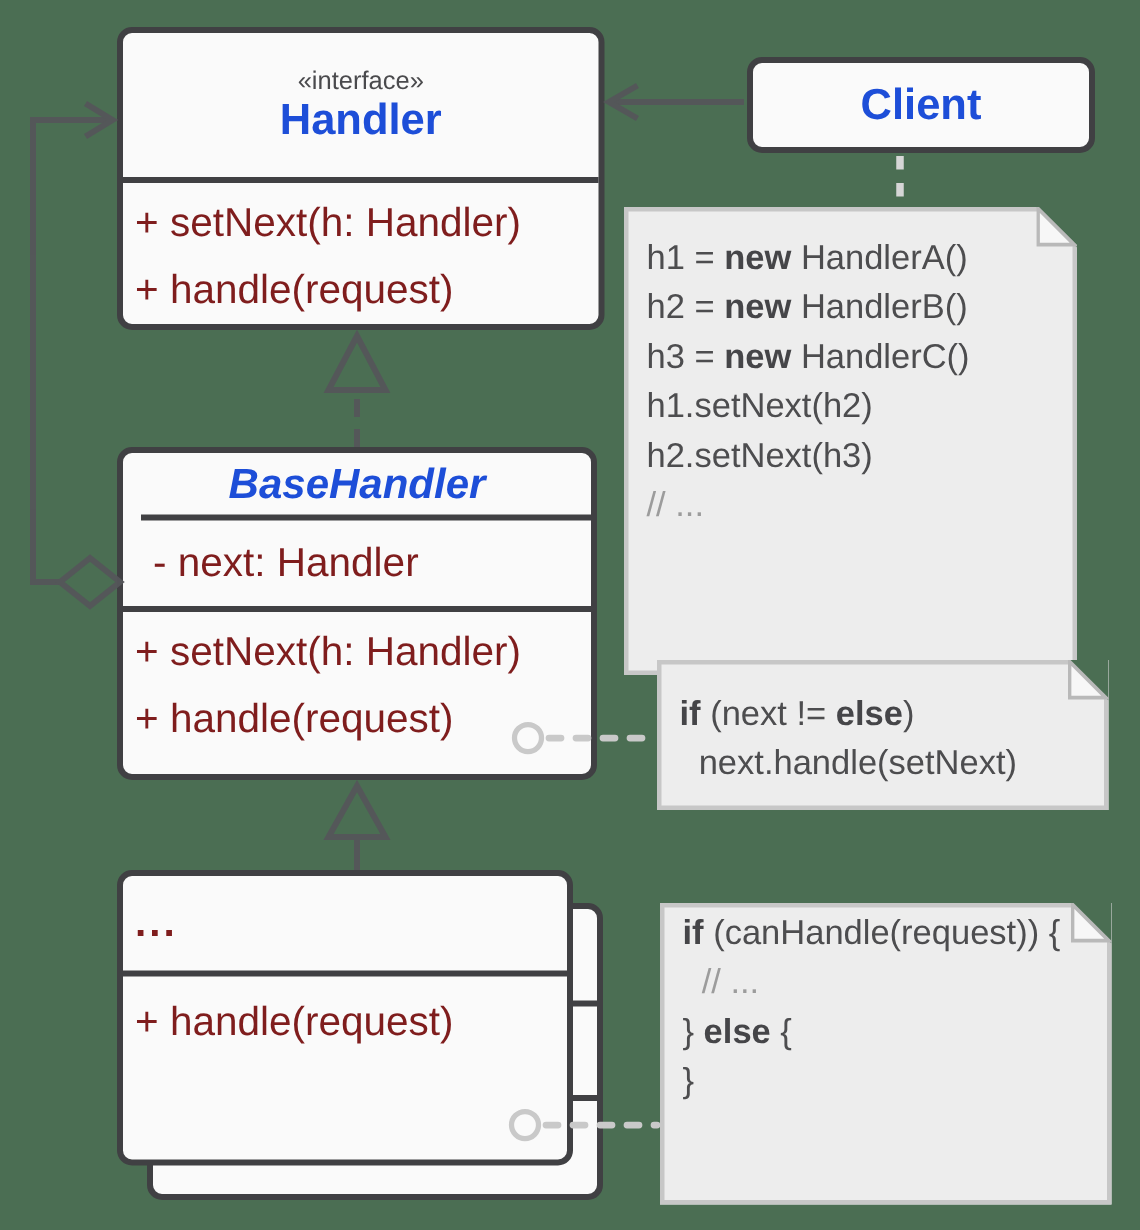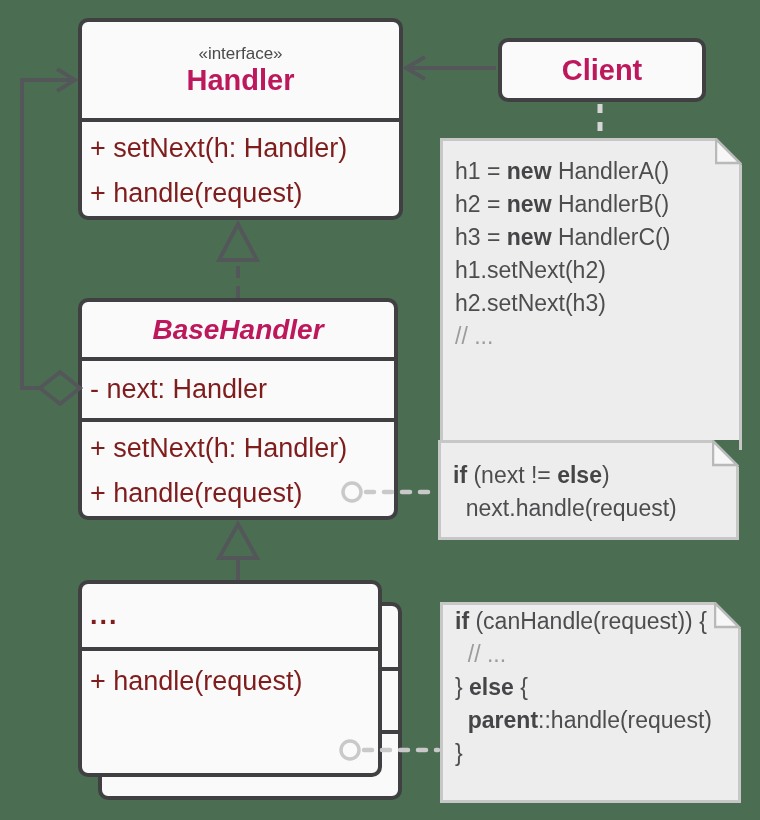--- a/index.html
+++ b/index.html
@@ -14,21 +14,21 @@
   
   .uml-box{
     position:absolute;box-sizing:border-box;
     background:#FAFAFA;border:4px solid #404043;border-radius:10px;
     display:flex;flex-direction:column;
   }
   .compartment{box-sizing:border-box;}
   .compartment + .compartment{border-top:4px solid #404043;}
   .box-header{display:flex;flex-direction:column;align-items:center;justify-content:center;}
   .stereotype{font-size:17px;color:#4A4A4D;}
-  .class-name{font-size:29px;font-weight:bold;color:#be185d;}
+  .class-name{font-size:29px;font-weight:bold;color:#1d4ed8;}
   .class-name.italic{font-style:italic;}
   .members{padding:4px 6px 0 8px;}
   .member{font-size:27px;line-height:45px;white-space:pre;color:#7f1d1d;}
   .attr-compartment{display:flex;align-items:center;padding-left:8px;}
 
   
   .note{
     position:absolute;box-sizing:border-box;
     background:#EDEDED;border:3px solid #C7C7C7;
     padding:12px 6px 0 12px;
@@ -51,31 +51,31 @@
     <div class="compartment box-header" style="height:96px;">
       <div class="stereotype">«interface»</div>
       <div class="class-name">Handler</div>
     </div>
     <div class="compartment members" style="flex:1;">
       <div class="member">+ setNext(h: Handler)</div>
       <div class="member">+ handle(request)</div>
     </div>
   </div>
 
-  <div class="uml-box ztop" style="left:498px;top:38px;width:208px;height:64px;">
+  <div class="uml-box ztop" style="left:498px;top:38px;width:232px;height:64px;">
     <div class="compartment box-header" style="flex:1;">
       <div class="class-name">Client</div>
     </div>
   </div>
 
   <div class="uml-box ztop" style="left:78px;top:298px;width:320px;height:222px;">
-    <div class="compartment box-header" style="height:55px;">
+    <div class="compartment box-header" style="height:41px;">
       <div class="class-name italic" style="font-size:28px;">BaseHandler</div>
     </div>
-    <div class="compartment attr-compartment" style="height:61px;">
+    <div class="compartment attr-compartment" style="height:61px;margin-left:12px;">
       <div class="member">- next: Handler</div>
     </div>
     <div class="compartment members" style="flex:1;">
       <div class="member">+ setNext(h: Handler)</div>
       <div class="member">+ handle(request)</div>
     </div>
   </div>
 
   <div class="uml-box zback" style="left:98px;top:602px;width:304px;height:198px;">
     <div class="compartment" style="height:61px;"></div>
@@ -85,21 +85,21 @@
 
   <div class="uml-box zmid" style="left:78px;top:580px;width:304px;height:197px;">
     <div class="compartment attr-compartment" style="height:63px;">
       <div class="member" style="font-weight:bold;letter-spacing:2px;">...</div>
     </div>
     <div class="compartment members" style="flex:1;padding-top:8px;">
       <div class="member">+ handle(request)</div>
     </div>
   </div>
 
-  <div class="note zmid" style="left:440px;top:138px;width:302px;height:312px;padding-top:14px;">
+  <div class="note zmid" style="left:416px;top:138px;width:302px;height:312px;padding-top:14px;">
     <svg class="note-fold" width="27" height="27" viewBox="0 0 27 27">
       <polygon points="0,0 27,0 27,27" fill="#4B6E53"></polygon>
       <polygon points="1,1 25,25 1,25" fill="#F7F7F7" stroke="#B9B9B9" stroke-width="2.5"></polygon>
     </svg>
     <div>
         <div class="note-line"><span>h1 = </span><span class="b">new</span><span> HandlerA()</span></div>
         <div class="note-line"><span>h2 = </span><span class="b">new</span><span> HandlerB()</span></div>
         <div class="note-line"><span>h3 = </span><span class="b">new</span><span> HandlerC()</span></div>
         <div class="note-line"><span>h1.setNext(h2)</span></div>
         <div class="note-line"><span>h2.setNext(h3)</span></div>
@@ -107,34 +107,33 @@
       </div>
   </div>
 
   <div class="note zmid" style="left:438px;top:440px;width:301px;height:100px;padding-top:16px;">
     <svg class="note-fold" width="27" height="27" viewBox="0 0 27 27">
       <polygon points="0,0 27,0 27,27" fill="#4B6E53"></polygon>
       <polygon points="1,1 25,25 1,25" fill="#F7F7F7" stroke="#B9B9B9" stroke-width="2.5"></polygon>
     </svg>
     <div>
         <div class="note-line"><span class="b">if</span><span> (next != </span><span class="b">else</span><span>)</span></div>
-        <div class="note-line"><span>  next.handle(request)</span></div>
+        <div class="note-line"><span>  next.handle(setNext)</span></div>
       </div>
   </div>
 
   <div class="note zmid" style="left:440px;top:602px;width:301px;height:201px;padding-top:0;">
     <svg class="note-fold" width="27" height="27" viewBox="0 0 27 27">
       <polygon points="0,0 27,0 27,27" fill="#4B6E53"></polygon>
       <polygon points="1,1 25,25 1,25" fill="#F7F7F7" stroke="#B9B9B9" stroke-width="2.5"></polygon>
     </svg>
     <div>
         <div class="note-line"><span class="b">if</span><span> (canHandle(request)) {</span></div>
         <div class="note-line"><span>  </span><span class="m">// ...</span></div>
         <div class="note-line"><span>} </span><span class="b">else</span><span> {</span></div>
-        <div class="note-line"><span>  </span><span class="b">parent</span><span>::handle(request)</span></div>
         <div class="note-line"><span>}</span></div>
       </div>
   </div>
 
   <svg class="wires" width="760" height="820" viewBox="0 0 760 820">
 
     <g stroke="#55565A" stroke-width="4" fill="none" opacity="0.92">
       <path d="M496,68 H409"></path>
       <path d="M425,57 L406,68 L425,79"></path>
     </g>

